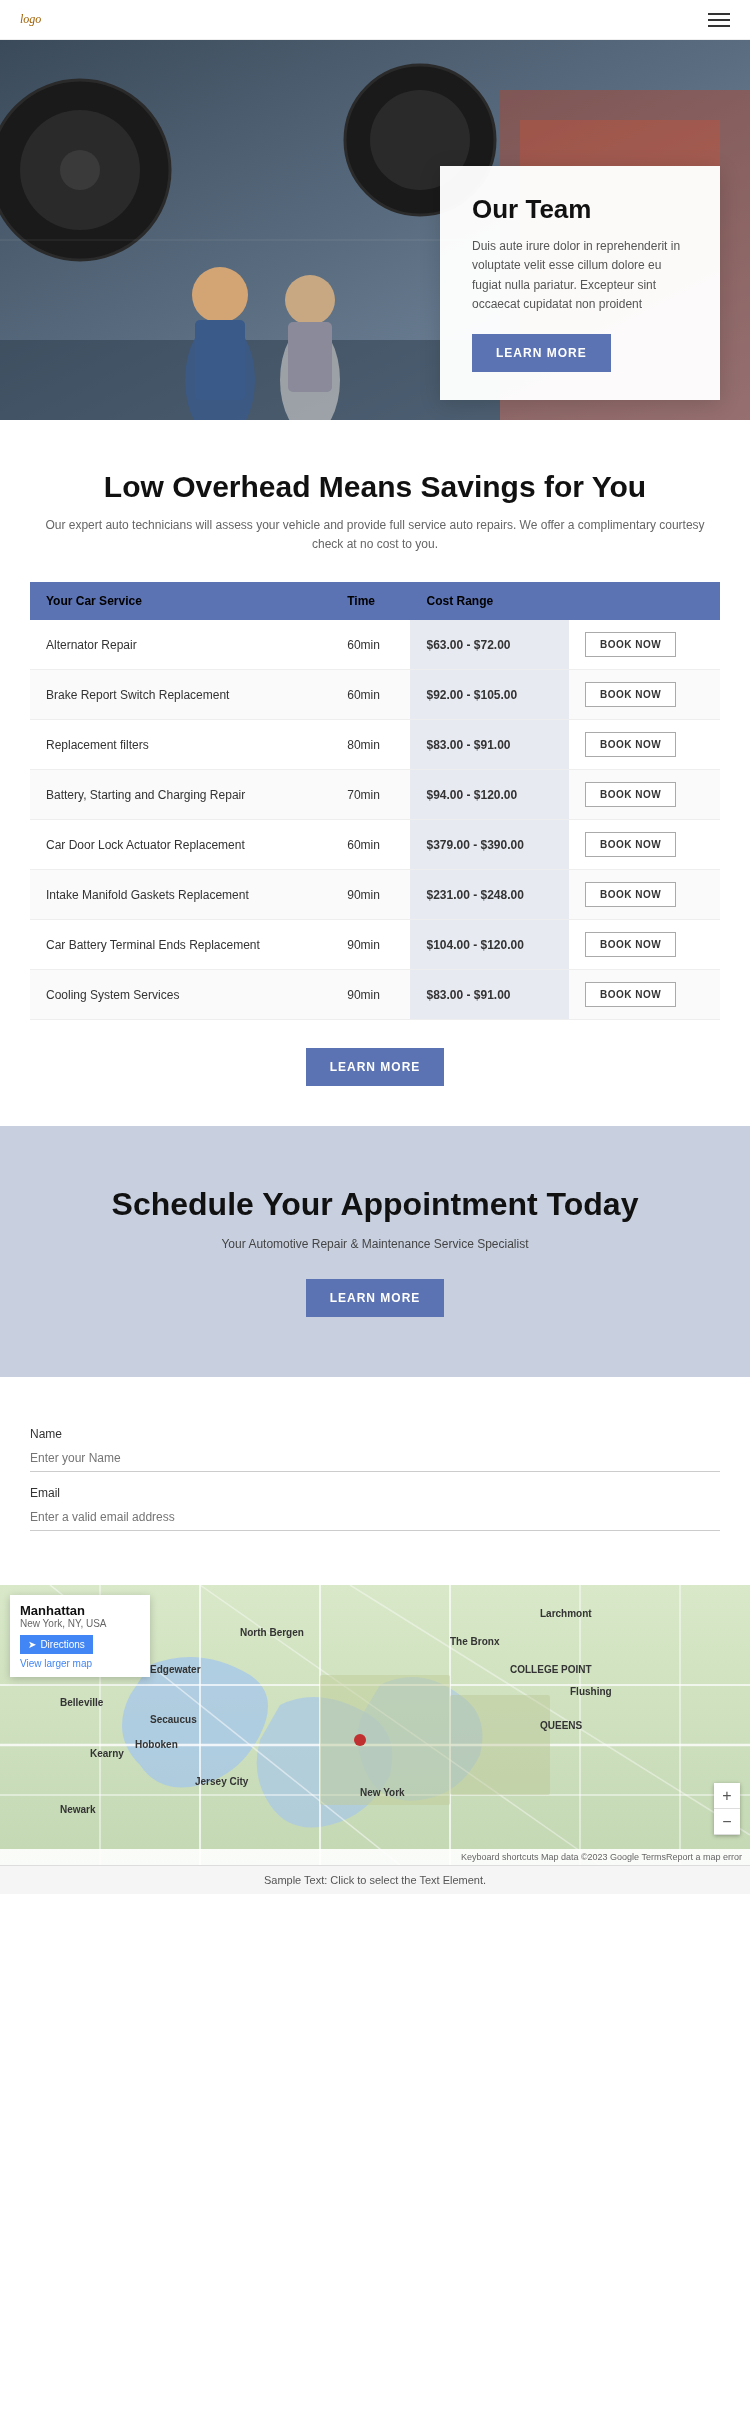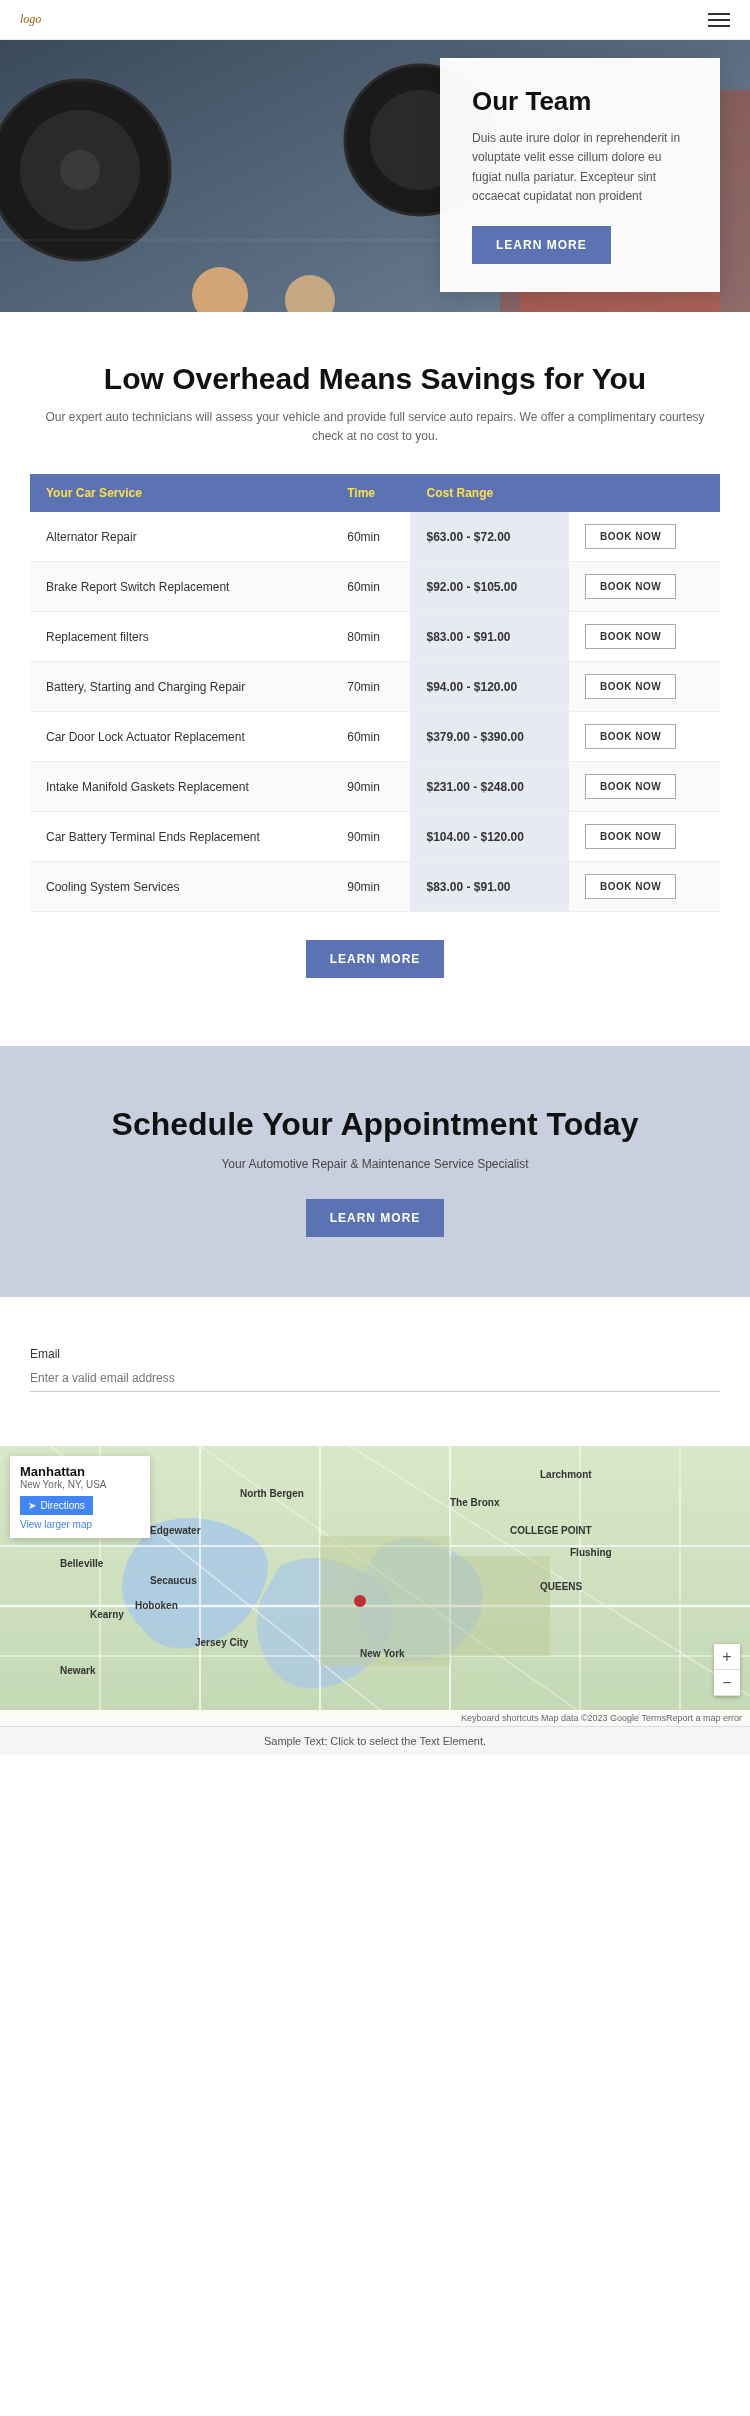--- a/index.html
+++ b/index.html
@@ -30,21 +30,21 @@
       display: block;
       width: 22px;
       height: 2px;
       background: #333;
     }
 
     
     .hero {
       position: relative;
       width: 100%;
-      height: 272px;
+      height: 380px;
       background: #f0abfc;
       overflow: hidden;
     }
     
     .hero-visual {
       position: absolute;
       top: 0; left: 0; right: 0; bottom: 0;
       background:
         radial-gradient(ellipse at 30% 50%, rgba(180,160,120,0.3) 0%, transparent 50%),
         linear-gradient(180deg, #5a6a7a 0%, #3a4a5a 100%);
@@ -103,21 +103,21 @@
     }
 
     
     .services-table {
       width: 100%;
       border-collapse: collapse;
       font-size: 12px;
     }
     .services-table thead tr {
       background: #5b72b3;
-      color: #fde047;
+      color: #000000;
       padding-left: 20px;
     }
     .services-table thead th {
       padding: 12px 16px;
       text-align: left;
       font-weight: 600;
       font-size: 12px;
     }
     .services-table tbody tr {
       border-bottom: 1px solid #eee;
@@ -148,21 +148,20 @@
     .table-footer {
       text-align: center;
       margin-top: 28px;
     }
 
     
     .appointment-section {
       background: #c8d0e0;
       padding: 60px 30px;
       text-align: center;
-      margin-top: 28px;
     }
     .appointment-section h2 {
       font-size: 32px;
       font-weight: 800;
       color: #111;
       margin-bottom: 14px;
     }
     .appointment-section .subtitle {
       font-size: 12px;
       color: #444;
@@ -480,20 +479,24 @@
 </section>
 
 <section class="appointment-section">
   <h2>Schedule Your Appointment Today</h2>
   <p class="subtitle">Your Automotive Repair &amp; Maintenance Service Specialist</p>
   <button class="btn-blue">LEARN MORE</button>
 </section>
 
 <section class="contact-section">
   <div class="contact-right">
+    <div class="form-group">
+      <label>Name</label>
+      <input type="text" placeholder="Enter your Name" style="">
+    </div>
     <div class="form-group">
       <label>Email</label>
       <input type="email" placeholder="Enter a valid email address" style="">
     </div>
   </div>
 </section>
 
 <div class="map-section" style="margin-top:40px;">
   <div class="map-bg">
     <svg width="750" height="280" viewBox="0 0 750 280" xmlns="http://www.w3.org/2000/svg" style="position:absolute;top:0;left:0;">

